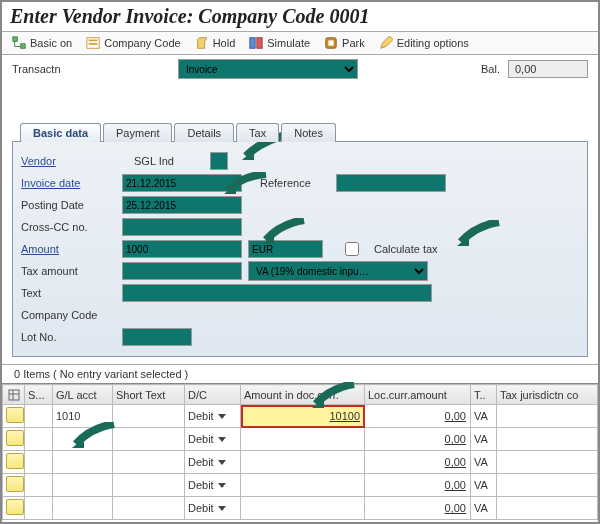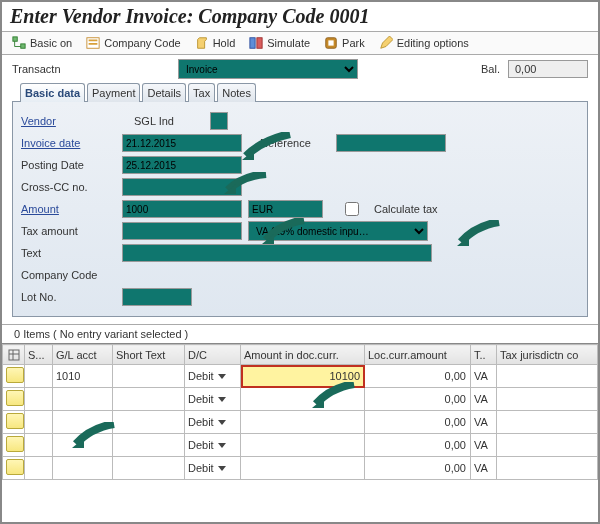--- a/index.html
+++ b/index.html
@@ -67,26 +67,27 @@
   }
   .tabstrip {
     display: flex;
     padding-left: 18px;
     position: relative;
     z-index: 2;
   }
   .tab {
     border: 1px solid #8a97a6;
     border-bottom: none;
-    padding: 3px 4px;
+    padding: 3px 12px;
     margin-right: 2px;
     background: linear-gradient(#f5f7fa,#dfe5ec);
     border-radius: 3px 3px 0 0;
     cursor: pointer;
     position: relative;
+    margin-top: 40px;
   }
   .tab.active {
     background: linear-gradient(#ffffff,#e6edf4);
     color: #2a4a7a;
     font-weight: bold;
   }
   .panel {
     margin: 0 10px 6px 10px;
     border: 1px solid #8a97a6;
     background: linear-gradient(#edf1f6,#dfe7f0);
@@ -152,21 +153,21 @@
   }
   .dc {
     display: flex; align-items: center; gap: 4px;
   }
   .dc .tri {
     width: 0; height: 0;
     border-left: 4px solid transparent;
     border-right: 4px solid transparent;
     border-top: 5px solid #444;
   }
-  td.num { text-align: right; padding-right: 4px; }
+  td.num { text-align: right; padding-right: 4px; text-decoration: underline; }
   td.hl { background: #fff3a0; }
   td.sel { outline: 2px solid #c03020; outline-offset: -2px; }
 </style>
 </head>
 <body>
 <div class="container">
 
 <div class="title-bar">Enter Vendor Invoice: Company Code 0001</div>
 <div class="divider"></div>
 

